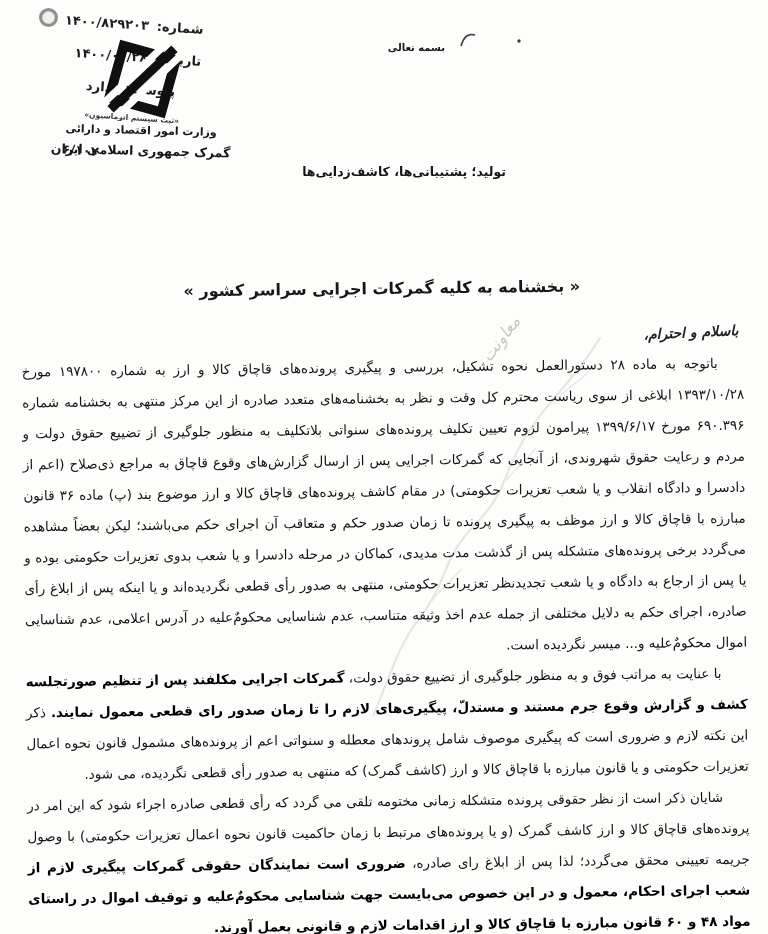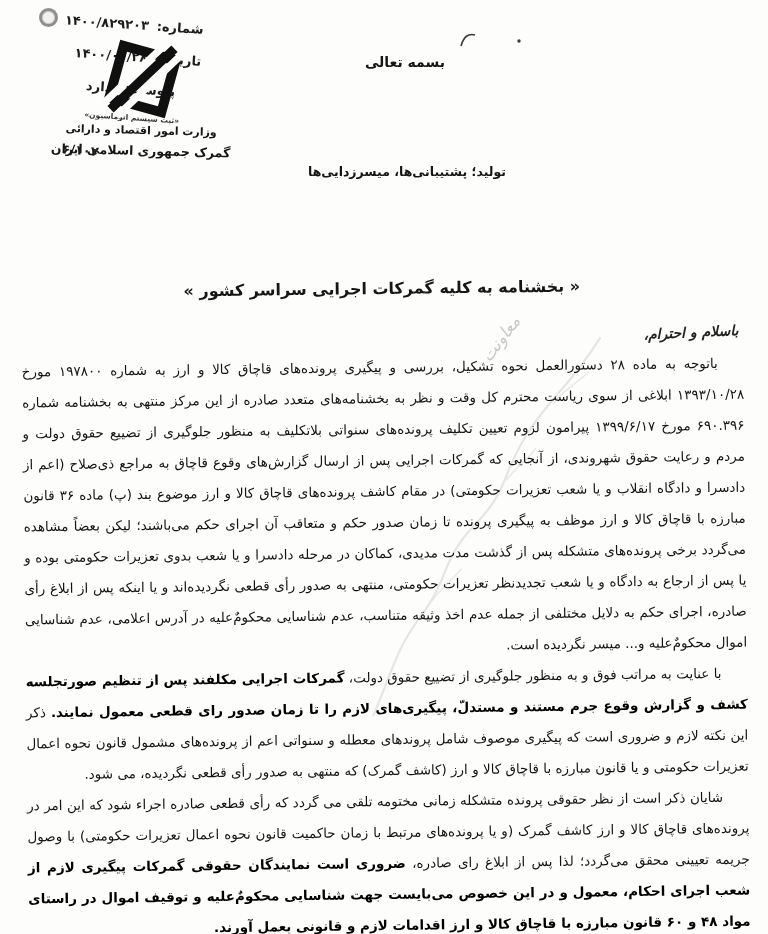--- a/index.html
+++ b/index.html
@@ -19,21 +19,21 @@
   .meta-block{
     left:34px;top:22px;width:170px;
     transform:rotate(4deg);transform-origin:top right;
     font-size:13px;font-weight:600;color:#1d1d1d;
   }
   .meta-row{display:flex;gap:8px;justify-content:flex-start;margin-bottom:17px;white-space:nowrap;}
   .meta-label{min-width:46px;}
   .meta-note{font-size:7.5px;font-weight:600;color:#333;margin:4px 18px 0 0;letter-spacing:0.3px;}
   .meta-code{font-size:13px;font-weight:700;margin:24px 0 0 0;padding-right:96px;white-space:nowrap;}
   
-  .bismillah{right:323px;top:42px;font-size:14px;font-weight:700;white-space:nowrap;margin-top:12px;}
+  .bismillah{right:323px;top:42px;font-size:10px;font-weight:700;white-space:nowrap;}
   .pen-mark{left:455px;top:26px;width:80px;height:26px;}
   
   .letterhead{
     left:52px;top:38px;width:180px;text-align:center;
     transform:rotate(1.5deg);
   }
   .logo{width:88px;height:82px;display:block;margin:0 auto 4px auto;}
   .ministry{font-size:11px;font-weight:700;white-space:nowrap;}
   .organization{font-size:12.5px;font-weight:700;white-space:nowrap;margin-top:6px;}
   .slogan{right:262px;top:164px;font-size:12.5px;font-weight:700;white-space:nowrap;}
@@ -97,21 +97,21 @@
       <rect x="17" y="17" width="66" height="66" fill="none" stroke="#101010" stroke-width="12"></rect>
     </g>
     <line x1="4" y1="80" x2="80" y2="4" stroke="#fdfdfc" stroke-width="9"></line>
     <line x1="20" y1="96" x2="96" y2="20" stroke="#fdfdfc" stroke-width="9"></line>
     <line x1="12" y1="88" x2="88" y2="12" stroke="#101010" stroke-width="11"></line>
   </svg>
   <div class="ministry">وزارت امور اقتصاد و دارائی</div>
   <div class="organization">گمرک جمهوری اسلامی ایران</div>
 </div>
 
-<div class="abs slogan">تولید؛ پشتیبانی‌ها، میسر‌زدایی‌ها</div>
+<div class="abs slogan">تولید؛ پشتیبانی‌ها، کاشف‌زدایی‌ها</div>
 
 <div class="abs doc-main">
 
   <div class="title">« بخشنامه به کلیه گمرکات اجرایی سراسر کشور »</div>
 
   <div class="watermark-word">معاونت</div>
   <svg class="abs watermark-squiggle" viewBox="0 0 300 400" aria-hidden="true">
     <path d="M262 10 C230 60 210 70 186 108 C160 150 168 162 134 196 C100 230 108 250 78 288 C56 316 50 340 30 386" fill="none" stroke="#aaaaaa" stroke-width="2.2"></path>
     <path d="M250 44 C236 58 226 60 214 76 M196 120 C184 136 176 138 166 152 M120 240 C108 254 100 258 90 272" fill="none" stroke="#b5b5b5" stroke-width="1.6"></path>
   </svg>

